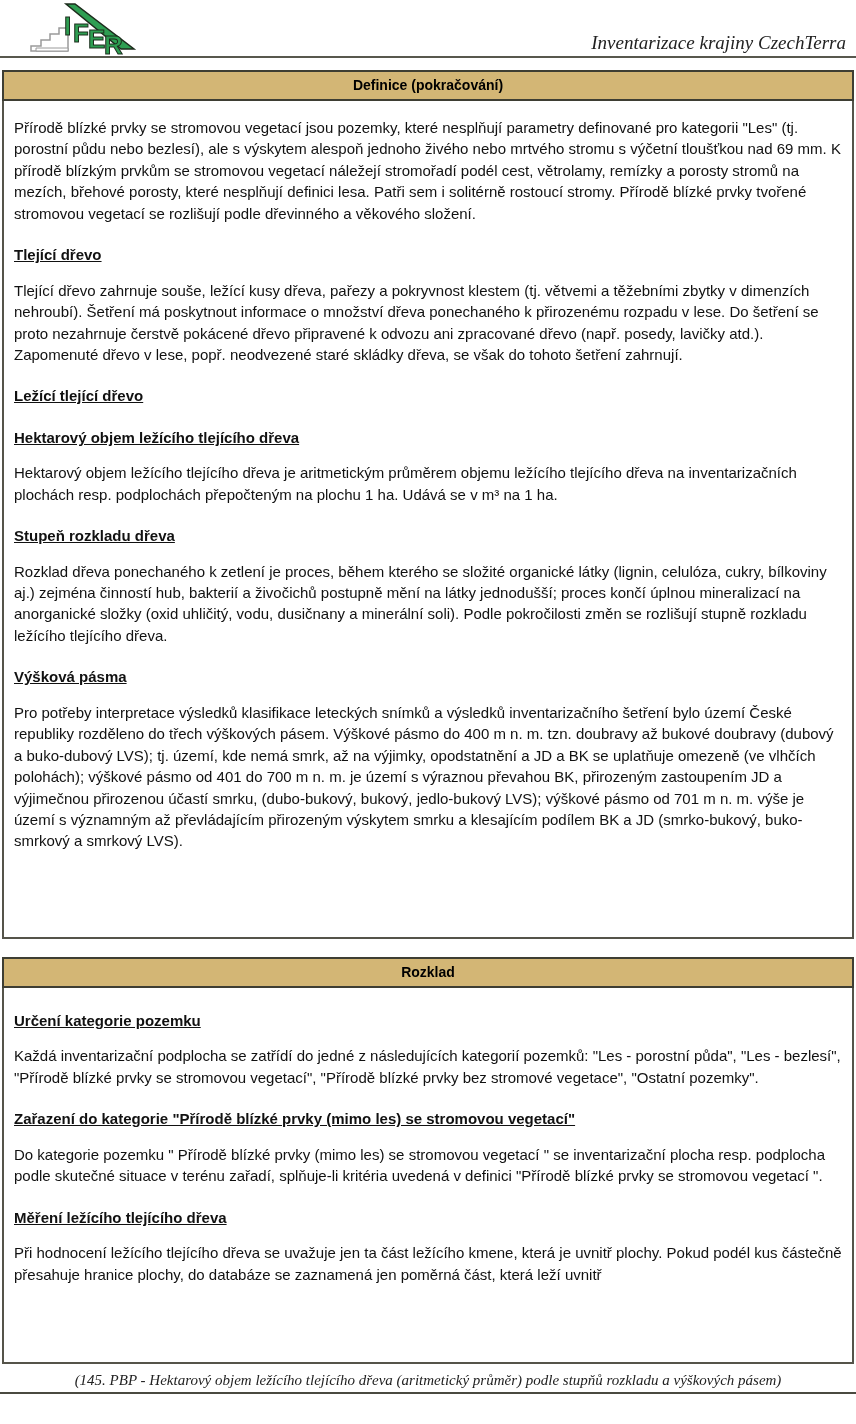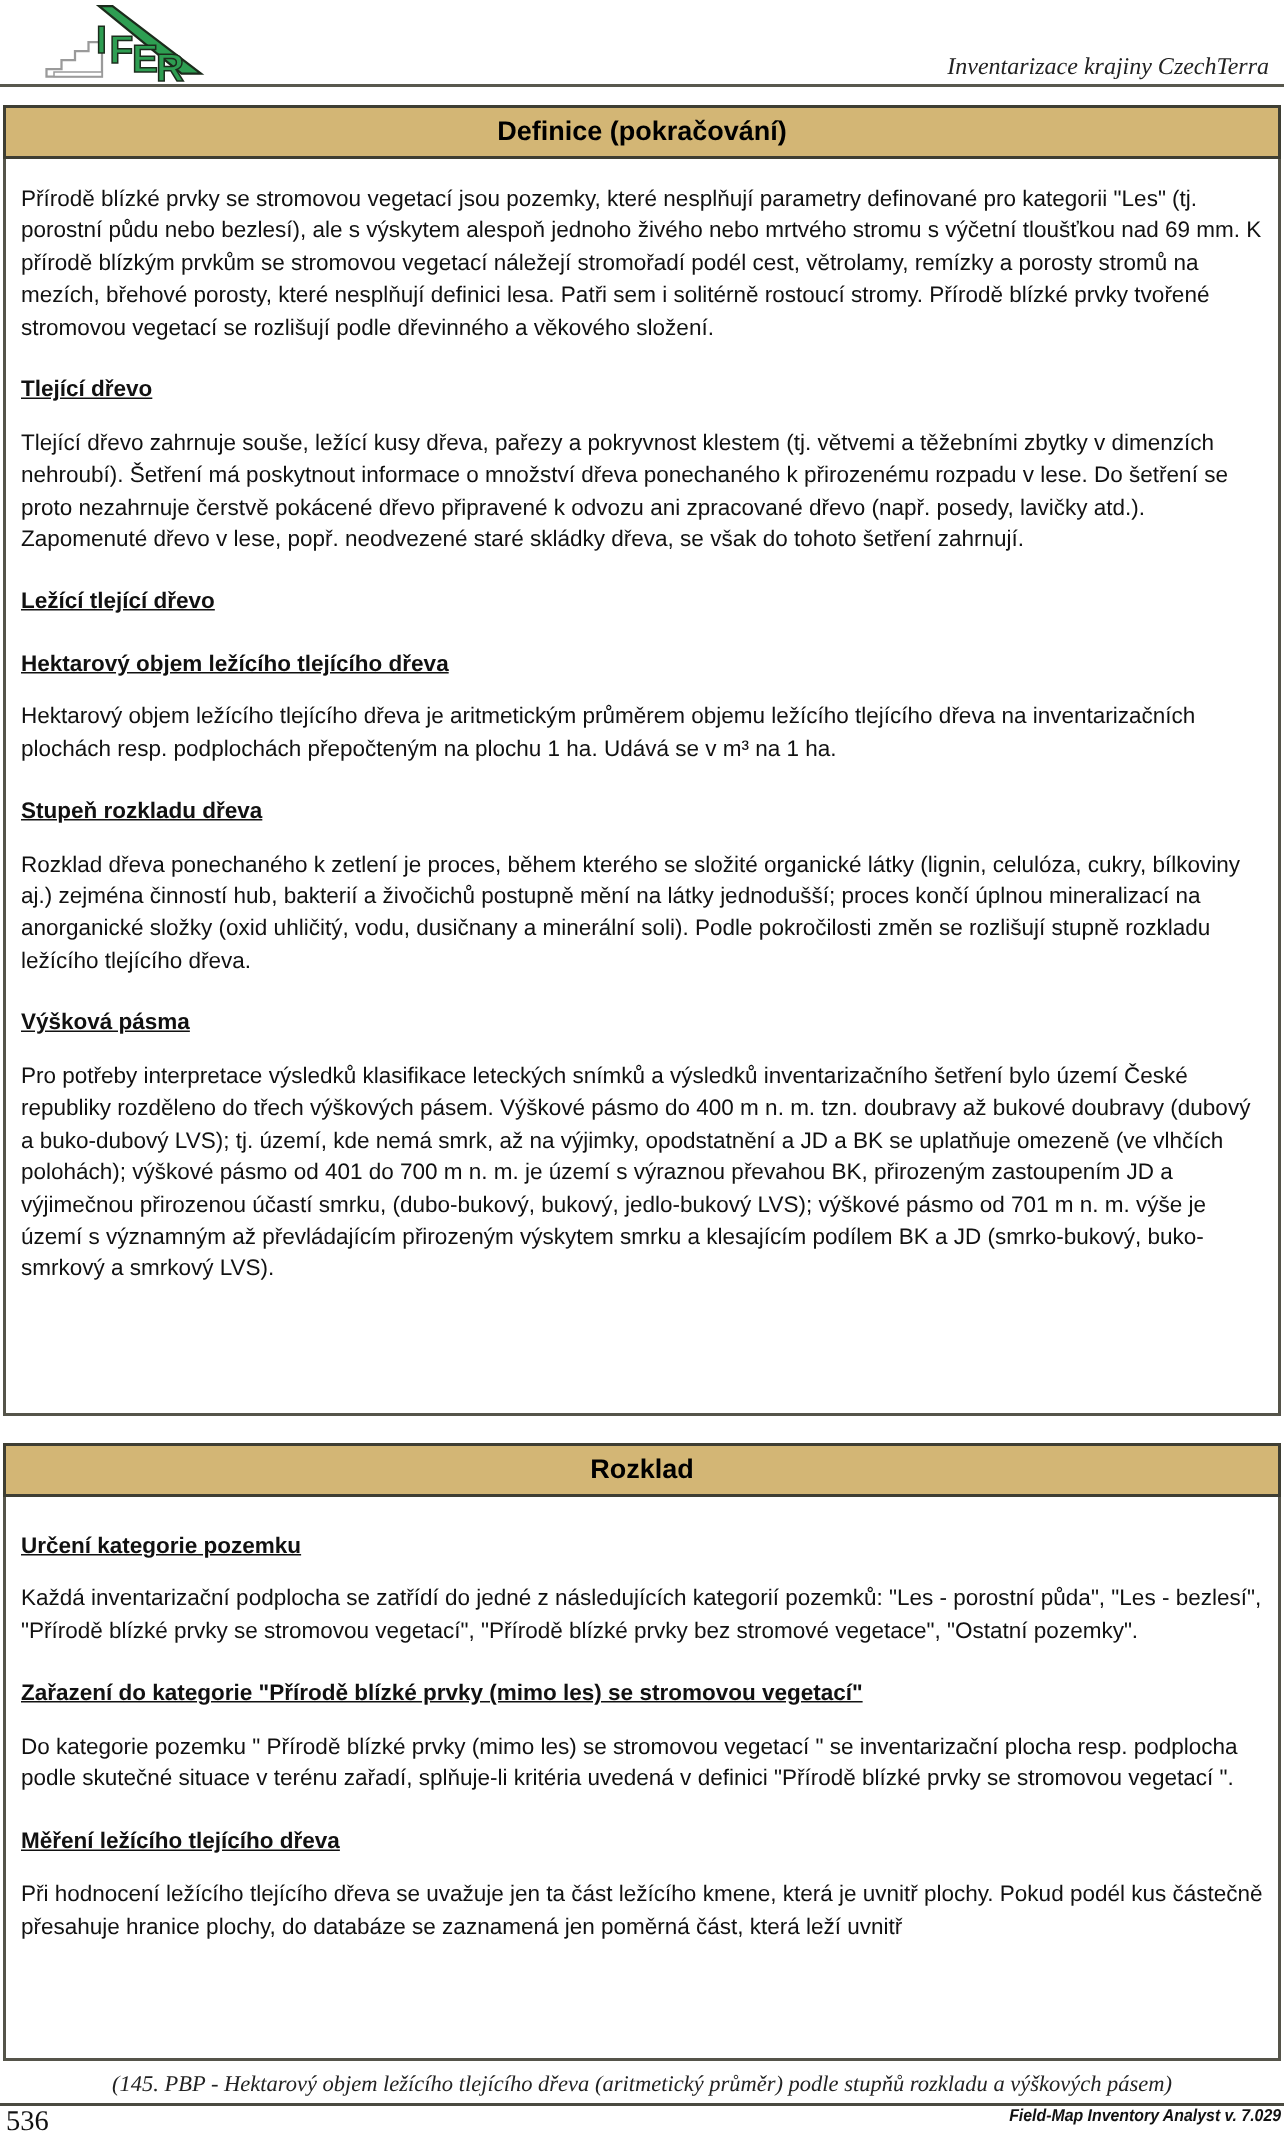--- a/index.html
+++ b/index.html
@@ -14,31 +14,31 @@
     position:relative;
     height:56px;
     border-bottom:2px solid #58584e;
     margin-bottom:12px;
   }
   .logo-wrap{position:absolute;left:28px;top:2px;}
   .journal-title{
     position:absolute;right:10px;bottom:2px;
     font-family:"Liberation Serif", serif;
     font-style:italic;
-    font-size:16px;
+    font-size:19px;
     color:#222;
   }
   
   .section{margin:0 2px;}
   .section-bar{
     border:2px solid #3e3e33;
     background:#d3b675;
     text-align:center;
     font-weight:bold;
-    font-size:18px;
+    font-size:14px;
     padding:5px 0 6px;
     color:#000;
   }
   .content-box{
     border:2px solid #55544a;
     border-top:none;
     padding:2px 10px 12px;
     box-sizing:border-box;
     font-size:15px;
     line-height:1.43;
@@ -143,17 +143,13 @@
 
     <h3 class="block-heading">Měření ležícího tlejícího dřeva</h3>
     <p class="block-text">Při hodnocení ležícího tlejícího dřeva se uvažuje jen ta část ležícího kmene, která je uvnitř plochy. Pokud podél kus částečně přesahuje hranice plochy, do databáze se zaznamená jen poměrná část, která leží uvnitř</p>
 
   </div>
 </div>
 
 <div class="page-footer">
   <div class="footer-caption">(145. PBP - Hektarový objem ležícího tlejícího dřeva (aritmetický průměr) podle stupňů rozkladu a výškových pásem)</div>
   <hr class="footer-rule">
-  <div class="footer-row">
-    <span class="page-number">536</span>
-    <span class="version-label">Field-Map Inventory Analyst v. 7.029</span>
-  </div>
 </div>
 
 </body></html>

